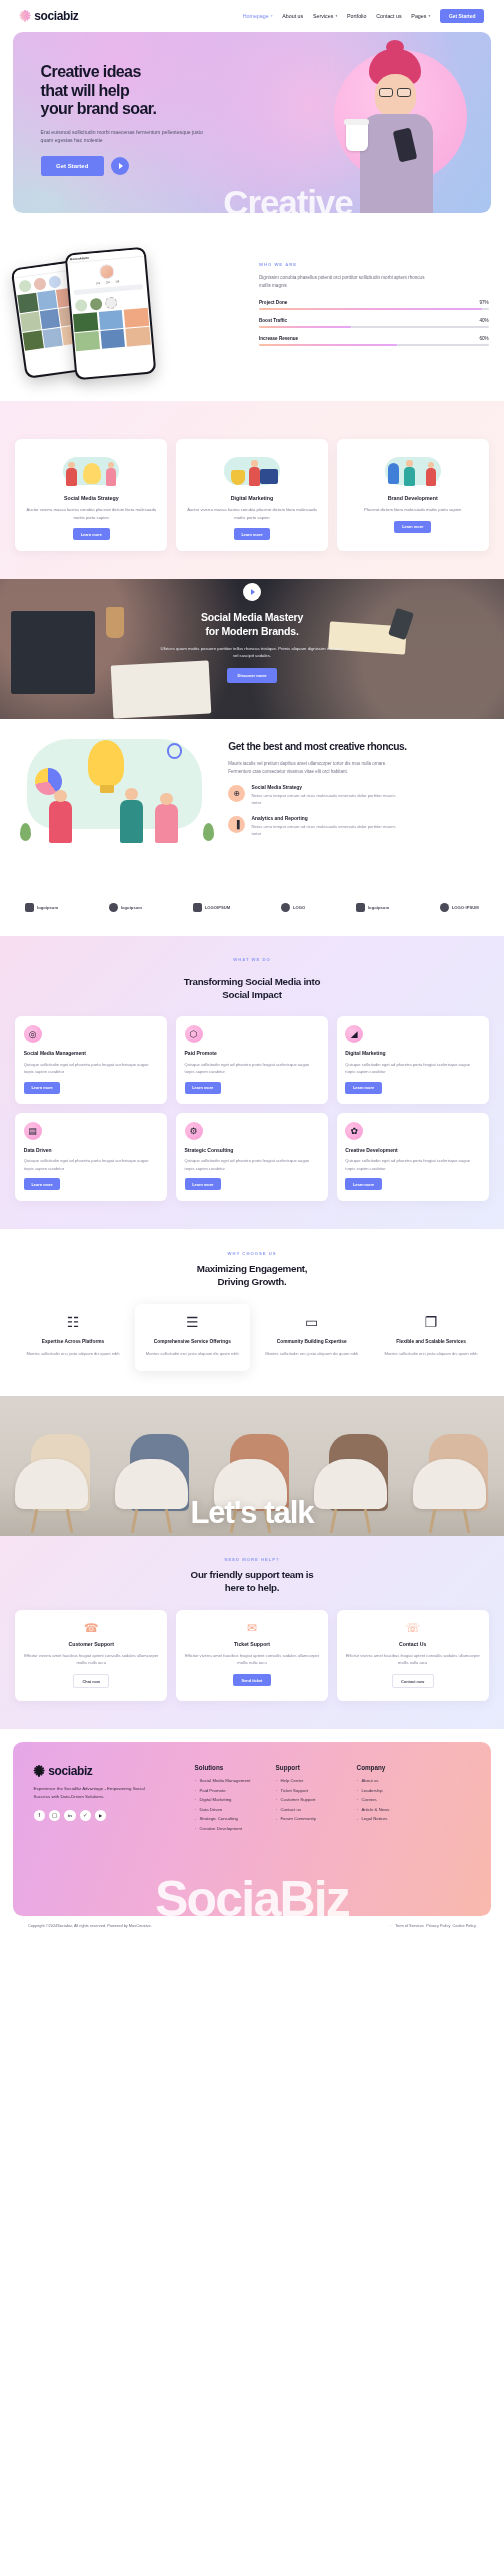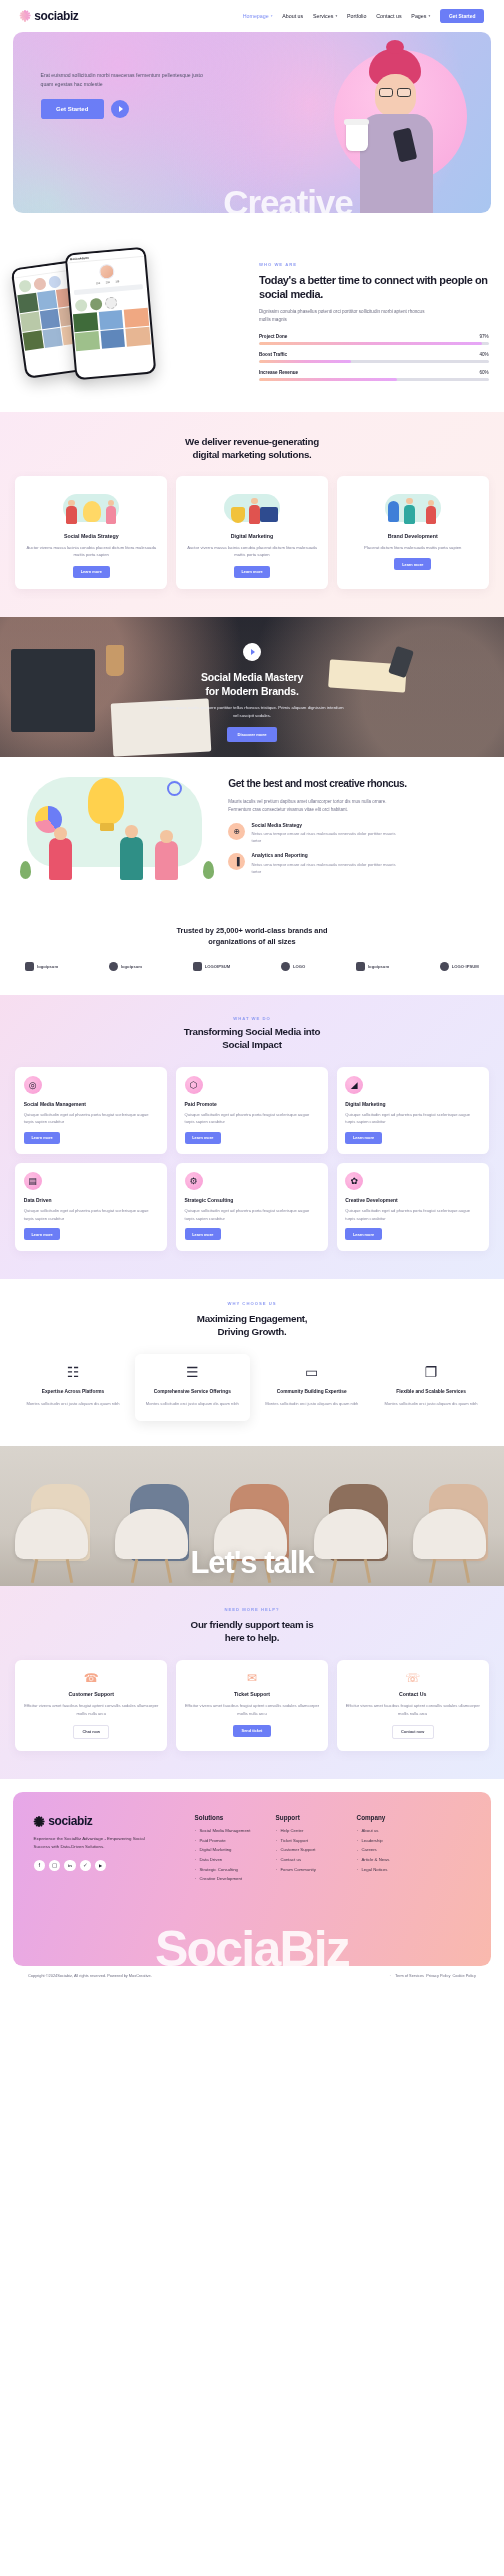--- a/index.html
+++ b/index.html
@@ -144,21 +144,21 @@
     background:
       radial-gradient(circle at 12% 30%, rgba(223,170,150,.55) 0 14%, transparent 40%),
       radial-gradient(circle at 86% 58%, rgba(220,180,160,.45) 0 16%, transparent 42%),
       linear-gradient(180deg, rgba(25,25,32,.55), rgba(25,25,32,.65));
   }
   .vid-laptop{position:absolute;left:11.2px;top:32px;width:84px;height:83px;background:#2b3038;border-radius:2.8px;}
   .vid-paper{position:absolute;left:112px;top:84px;width:98px;height:53px;background:#efeae2;border-radius:2.1px;transform:rotate(-3deg);}
   .vid-paper2{position:absolute;left:329px;top:45px;width:77px;height:28px;background:#f3e7c9;border-radius:2.1px;transform:rotate(4deg);}
   .vid-cup{position:absolute;left:106px;top:28px;width:18px;height:31px;background:#c79a68;border-radius:2.8px 2.8px 5.6px 5.6px;}
   .vid-phone{position:absolute;left:392px;top:31px;width:18px;height:28px;background:#3b3f46;border-radius:2.8px;transform:rotate(18deg);}
-  .vid-inner { position:relative; z-index:2; text-align:center; padding-top:26px; }
+  .vid-inner { position:relative; z-index:2; text-align:center; padding-top:4px; }
   .vid-play {
     width:18px;height:18px;border-radius:50%;background:#fff;margin:0 auto 9.8px;
     display:flex;align-items:center;justify-content:center;cursor:pointer;
   }
   .vid-play .tri{width:0;height:0;border-left:4.9px solid #6b7df6;border-top:3.2px solid transparent;border-bottom:3.2px solid transparent;margin-left:1.4px;}
   .vid-inner h2 { color:#fff; font-size:10.5px; font-weight:bold; line-height:1.3; letter-spacing:-0.2px; }
   .vid-inner p { color:#e8e8ef; font-size:4.3px; line-height:1.7; margin:6.3px auto 0; width:189px; }
   .btn-discover { margin-top:8.4px; background:#6b7df6; color:#fff; font-size:4.2px; font-weight:bold; padding:4.9px 10.5px; border-radius:2.1px; border:none; cursor:pointer;}
 
   
@@ -203,21 +203,21 @@
   .brand { display:flex; align-items:center; gap:2.8px; opacity:.85; }
   .brand .bm { width:9px; height:9px; background:#2a2a3c; border-radius:2.1px; }
   .brand .bm.circ { border-radius:50%; }
   .brand .bt { font-size:4.2px; font-weight:bold; color:#2a2a3c; }
 
   
   .whatwedo {
     background:linear-gradient(135deg,#f7def0 0%,#efe4fb 40%,#e8ecfd 100%);
     padding:21px 15.4px 28px; text-align:center;
   }
-  .whatwedo .sec-title { margin-top:4px; }
+  .whatwedo .sec-title { margin-top:13px; }
   .grid6 { display:grid; grid-template-columns:repeat(3,1fr); gap:9px; margin-top:15.4px; text-align:left; }
   .mcard { background:#fff; border-radius:6.3px; padding:9px 8.4px 10.5px; box-shadow:0 2.1px 9.8px rgba(120,80,140,.06); }
   .mcard .ic {
     width:18px;height:18px;border-radius:50%;
     background:radial-gradient(circle at 35% 35%,#ffc1e4,#f79ad4);
     display:flex;align-items:center;justify-content:center;font-size:9px;color:#1b1b2b;
   }
   .mcard h3 { font-size:5px; font-weight:bold; margin-top:7px; }
   .mcard p { font-size:4.1px; color:#85859b; line-height:1.8; margin-top:4.2px; }
   .mcard .btn-learn { margin-top:6.3px; }
@@ -348,20 +348,25 @@
         <div class="p-glass">
             <i></i>
             <i></i>
           </div>
         <div class="p-body"></div>
         <div class="p-cup"></div>
         <div class="p-phone"></div>
       </div>
     </div>
     <div class="hero-inner">
+      <h1>
+        <span>Creative ideas</span><br>
+        <span>that will help</span><br>
+        <span>your brand soar.</span>
+      </h1>
       <p>Erat euismod sollicitudin morbi maecenas fermentum pellentesque justo quam egestas hac molestie</p>
       <div class="hero-cta">
         <button class="btn-hero">Get Started</button>
         <div class="play-circle">
             <div class="tri"></div>
           </div>
       </div>
     </div>
     <div class="hero-word">Creative</div>
   </div>
@@ -412,21 +417,20 @@
               <i style="background:#f0a882"></i>
             <i style="background:#9ec08b"></i>
               <i style="background:#5f87bb"></i>
               <i style="background:#e7b693"></i>
           </div>
         </div>
       </div>
     </div>
     <div class="about-right">
       <div class="eyebrow">WHO WE ARE</div>
-      <h2>Today's a better time to connect with people on social media.</h2>
       <p class="lead">Dignissim conubia phasellus potenti orci porttitor sollicitudin morbi aptent rhoncus mollis magnis</p>
       <div class="bars">
         <div class="bar-row">
           <div class="bar-top">
               <span>Project Done</span>
               <span class="pct">97%</span>
             </div>
           <div class="bar-track">
               <div class="bar-fill" style="width:97%"></div>
             </div>
@@ -447,24 +451,20 @@
             </div>
           <div class="bar-track">
               <div class="bar-fill" style="width:60%"></div>
             </div>
         </div>
       </div>
     </div>
   </div>
 
   <div class="services">
-    <div class="sec-title">
-      <span>We deliver revenue-generating</span><br>
-      <span>digital marketing solutions.</span>
-    </div>
     <div class="cards3">
       <div class="card">
         <div class="card-illus">
           <div class="ill">
               <div class="blob"></div>
             <div class="fig" style="left:8.4px;height:18px;background:#e0534f"></div>
               <div class="head" style="left:10.5px;bottom:20.3px;background:#f3c49f"></div>
             <div class="bulb"></div>
             <div class="fig" style="right:8.4px;height:18px;background:#f2899f"></div>
               <div class="head" style="right:10.5px;bottom:20.3px;background:#f3c49f"></div>
@@ -555,24 +555,20 @@
         <div class="feat-icon">▐</div>
         <div>
           <h4>Analytics and Reporting</h4>
           <p>Netus urna tempor ornare ad risus malesuada venenatis dolor porttitor mauris tortor</p>
         </div>
       </div>
     </div>
   </div>
 
   <div class="trusted">
-    <h3>
-      <span>Trusted by 25,000+ world-class brands and</span><br>
-      <span>organizations of all sizes</span>
-    </h3>
     <div class="logos">
       <div class="brand">
           <div class="bm"></div>
           <div class="bt">logoipsum</div>
         </div>
       <div class="brand">
           <div class="bm circ"></div>
           <div class="bt">logoipsum</div>
         </div>
       <div class="brand">

